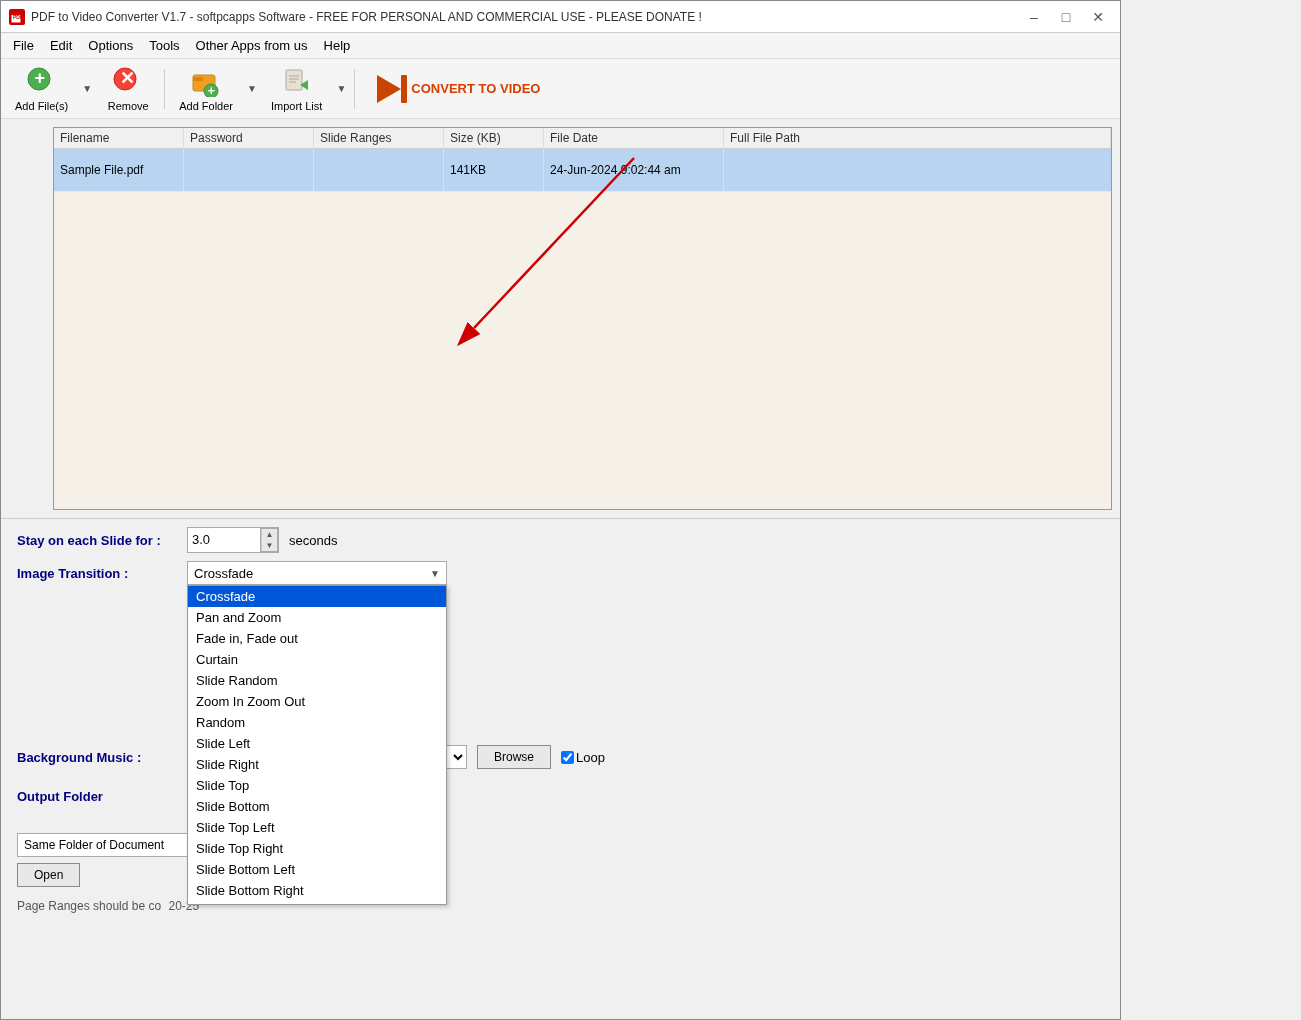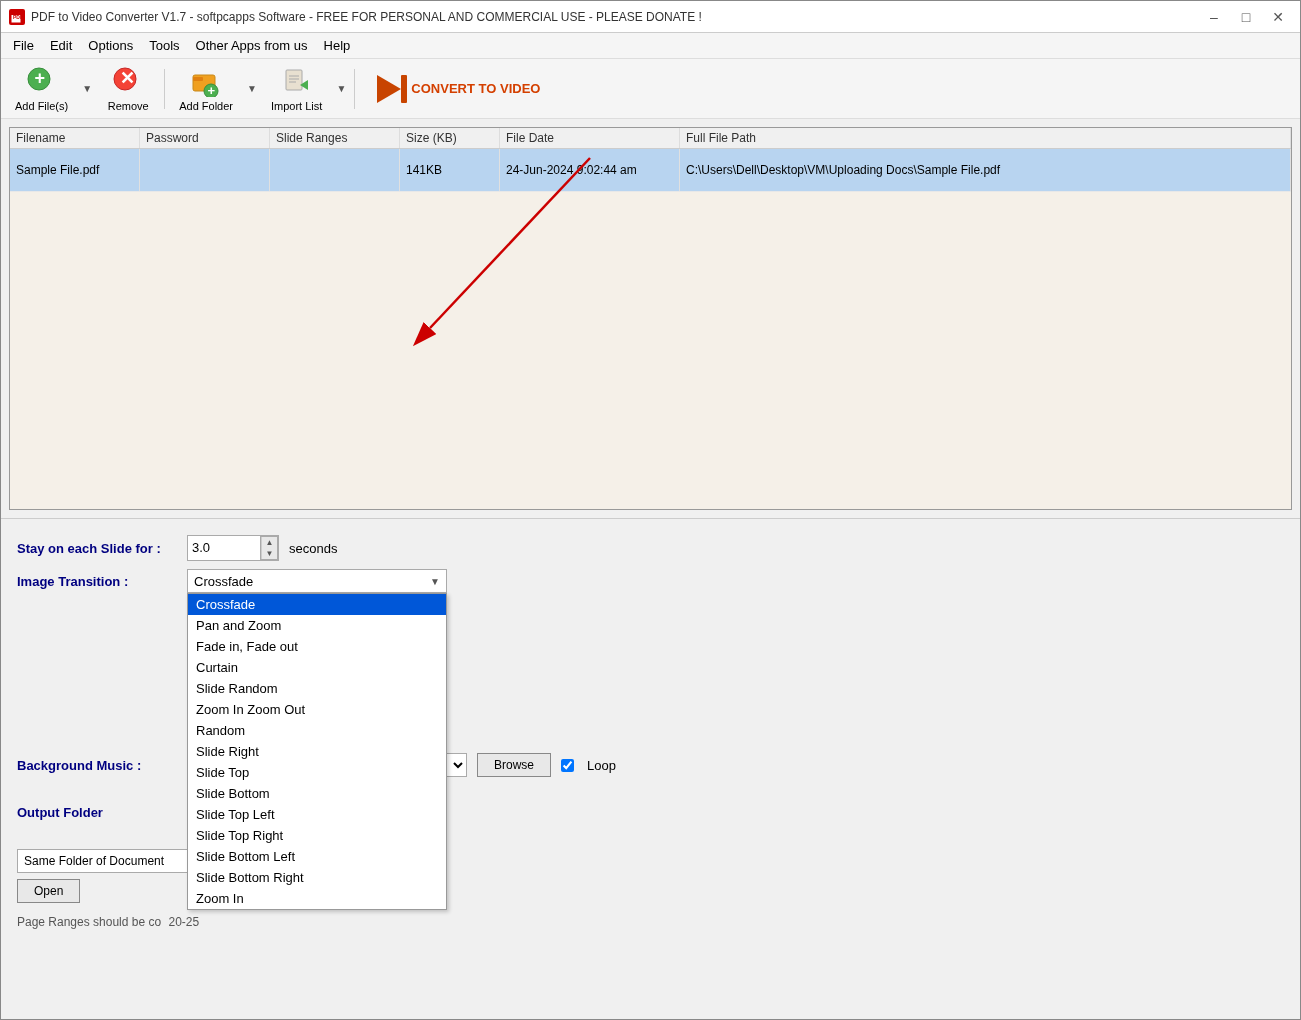--- a/index.html
+++ b/index.html
@@ -140,20 +140,21 @@
       background: #fff;
       border-color: #999;
       color: #000;
       font-weight: normal;
     }
 
     
     .file-list-container {
       border: 1px solid #999;
       background: #fff;
+      margin-left: 44px;
     }
     .file-list-header {
       display: grid;
       grid-template-columns: 130px 130px 130px 100px 180px 1fr;
       background: #f0f0f0;
       border-bottom: 1px solid #ccc;
     }
     .file-list-header-cell {
       padding: 3px 6px;
       font-size: 12px;
@@ -179,21 +180,21 @@
       color: #000;
       border-right: 1px solid #e0e0e0;
       white-space: nowrap;
       overflow: hidden;
       text-overflow: ellipsis;
     }
 
     
     .settings-area {
       background: #f0f0f0;
-      padding: 16px 16px;
+      padding: 8px 16px;
       border-top: 1px solid #ccc;
     }
     .settings-row {
       display: flex;
       align-items: center;
       margin-bottom: 8px;
       gap: 10px;
     }
     .settings-label {
       font-weight: bold;
@@ -275,21 +276,21 @@
     }
     .browse-btn {
       padding: 2px 16px;
       height: 24px;
       border: 1px solid #888;
       background: #e8e8e8;
       cursor: pointer;
       font-size: 12px;
     }
     .loop-checkbox {
-      display: flex; align-items: center; gap: 13px;
+      display: flex; align-items: center; gap: 2px;
     }
 
     
     .output-folder-section {
       background: #f0f0f0;
       padding: 4px 16px 8px;
     }
     .output-folder-label {
       font-weight: bold;
       color: #000080;
@@ -328,21 +329,21 @@
 
     
     .page-ranges-text {
       font-size: 12px;
       color: #555;
       padding: 4px 16px;
     }
 
     
     .app-window {
-      width: 1301px;
+      width: 1121px;
       min-height: 1020px;
       background: #f0f0f0;
       border: 1px solid #888;
       position: relative;
       overflow: hidden;
     }
 
     .file-area-wrapper {
       position: relative;
     }
@@ -471,21 +472,20 @@
         <div class="file-list-header-cell">File Date</div>
         <div class="file-list-header-cell">Full File Path</div>
       </div>
       <div class="file-list-body">
         <div class="file-list-row selected">
           <div class="file-list-cell">Sample File.pdf</div>
           <div class="file-list-cell"></div>
           <div class="file-list-cell"></div>
           <div class="file-list-cell">141KB</div>
           <div class="file-list-cell">24-Jun-2024 9:02:44 am</div>
-          <div class="file-list-cell">C:\Users\Dell\Desktop\VM\Uploading Docs\Sample File.pdf</div>
         </div>
       </div>
     </div>
   </div>
 
   <div class="settings-area">
 
     <div class="settings-row">
       <span class="settings-label">Stay on each Slide for :</span>
       <div style="display:flex; align-items:flex-start; border:1px solid #aaa; background:#fff;">
@@ -506,20 +506,21 @@
           <span class="dropdown-arrow">▼</span>
         </div>
         <div class="dropdown-list">
           <div class="dropdown-option selected">Crossfade</div>
           <div class="dropdown-option">Pan and Zoom</div>
           <div class="dropdown-option">Fade in, Fade out</div>
           <div class="dropdown-option">Curtain</div>
           <div class="dropdown-option">Slide Random</div>
           <div class="dropdown-option">Zoom In Zoom Out</div>
           <div class="dropdown-option">Random</div>
+          <div class="dropdown-option">Slide Left</div>
           <div class="dropdown-option">Slide Right</div>
           <div class="dropdown-option">Slide Top</div>
           <div class="dropdown-option">Slide Bottom</div>
           <div class="dropdown-option">Slide Top Left</div>
           <div class="dropdown-option">Slide Top Right</div>
           <div class="dropdown-option">Slide Bottom Left</div>
           <div class="dropdown-option">Slide Bottom Right</div>
           <div class="dropdown-option">Zoom In</div>
 
         </div>

